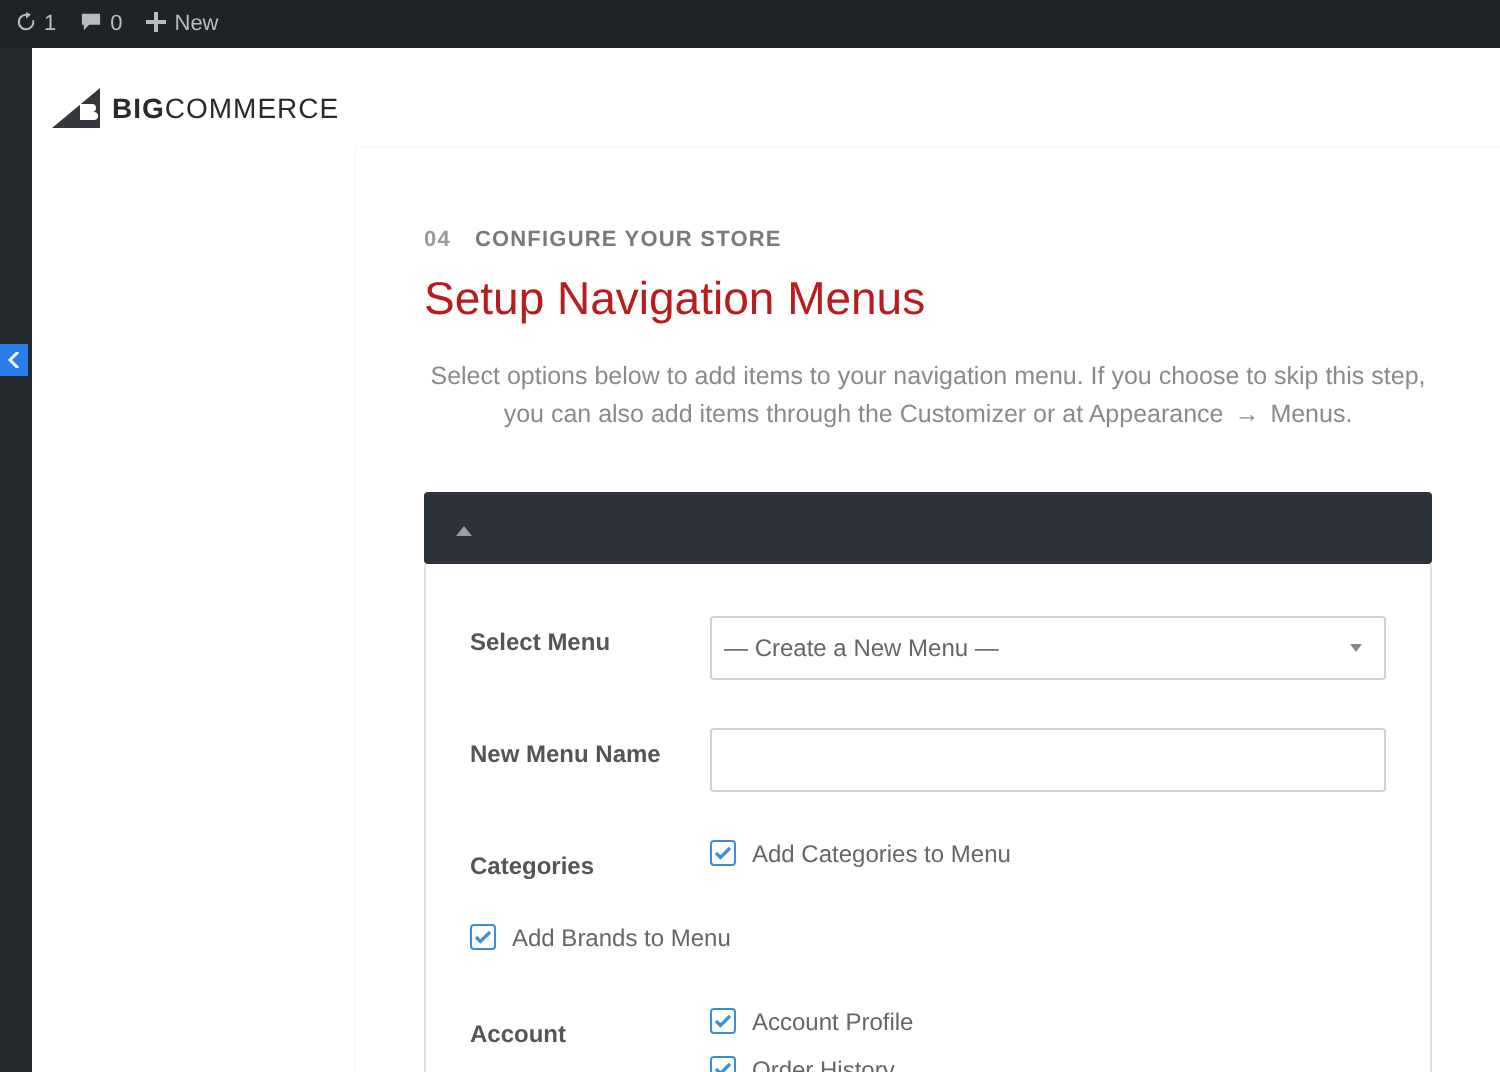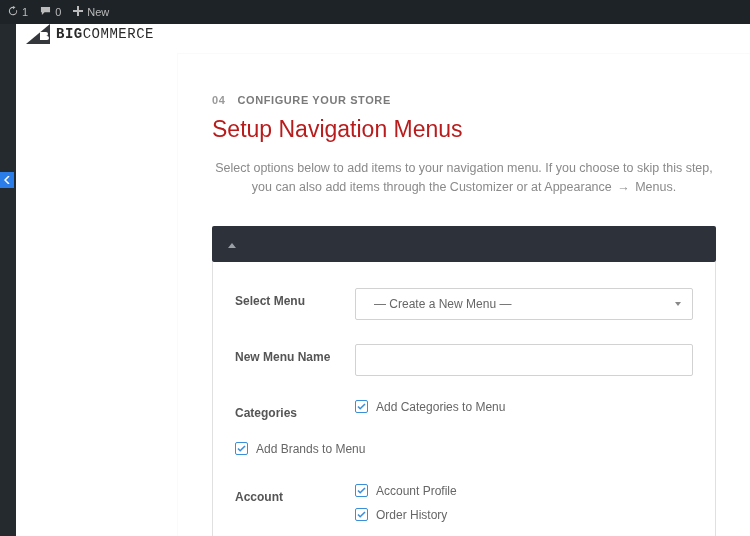--- a/index.html
+++ b/index.html
@@ -42,22 +42,21 @@
     min-height: 536px;
     padding: 0 0 0 16px;
     position: relative;
   }
   .page {
     background: #fff;
     margin-left: 0;
     min-height: 512px;
   }
   .logo-bar {
-    padding: 0 10px 10px 10px;
-    font-family: Liberation Mono, monospace;
+    padding: 20px 10px 10px 10px;
   }
   .logo {
     display: flex;
     align-items: center;
     gap: 0;
     font-weight: 400;
     font-size: 14px;
     letter-spacing: 0.5px;
     color: #2a2a2a;
   }
@@ -129,21 +128,21 @@
     font-weight: 600;
     padding-top: 6px;
   }
   .field-control {
     flex: 1;
   }
   .select, .text-input {
     width: 100%;
     border: 1px solid #d2d2d2;
     border-radius: 2px;
-    padding: 8px 18px;
+    padding: 8px 6px;
     font-size: 12px;
     color: #666;
     background: #fff;
     appearance: none;
     position: relative;
   }
   .select-wrap {
     position: relative;
   }
   .select-wrap::after {

